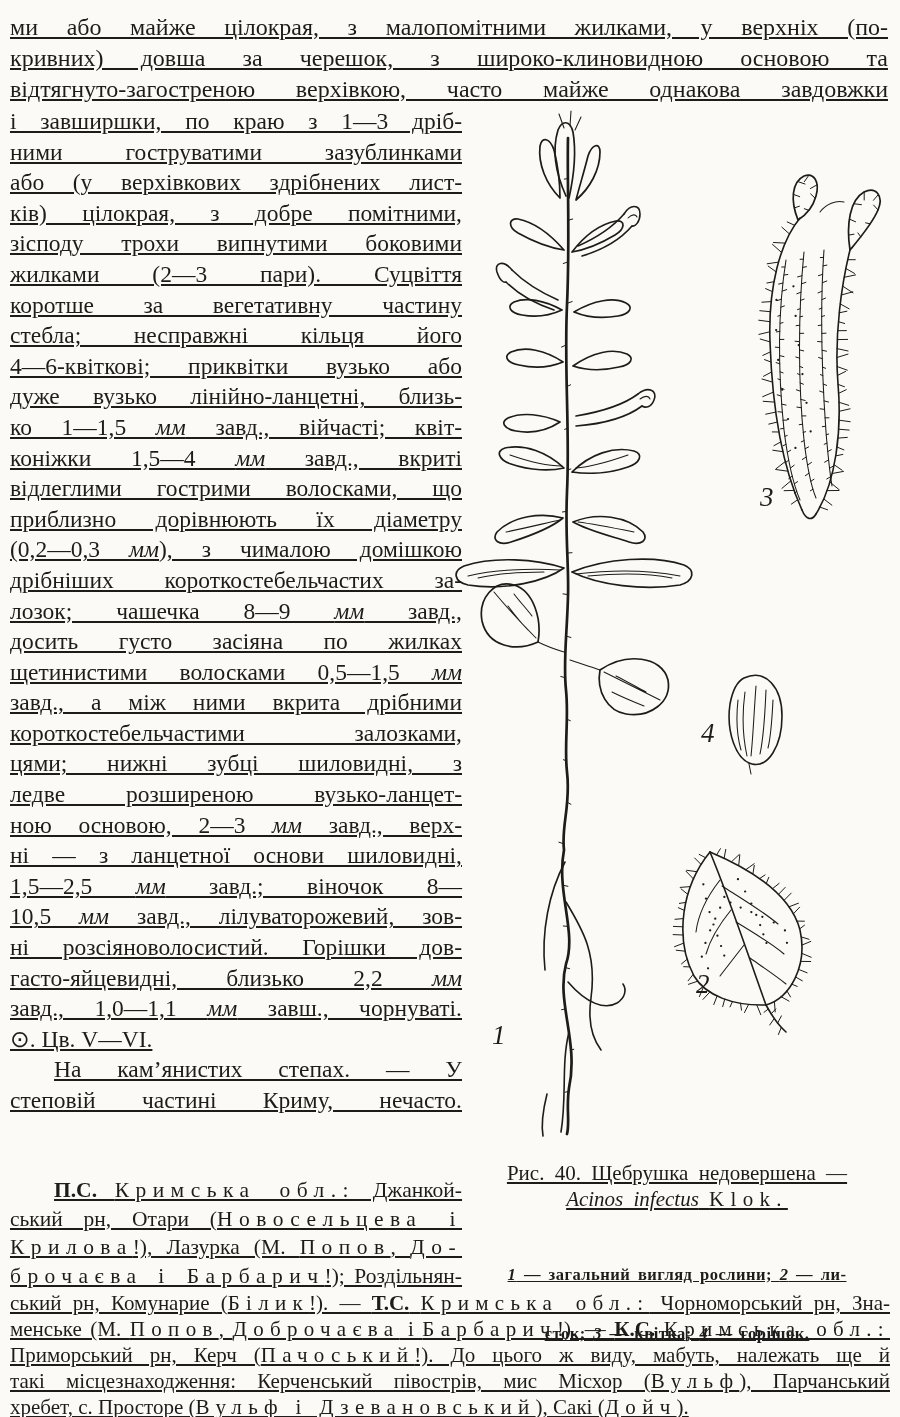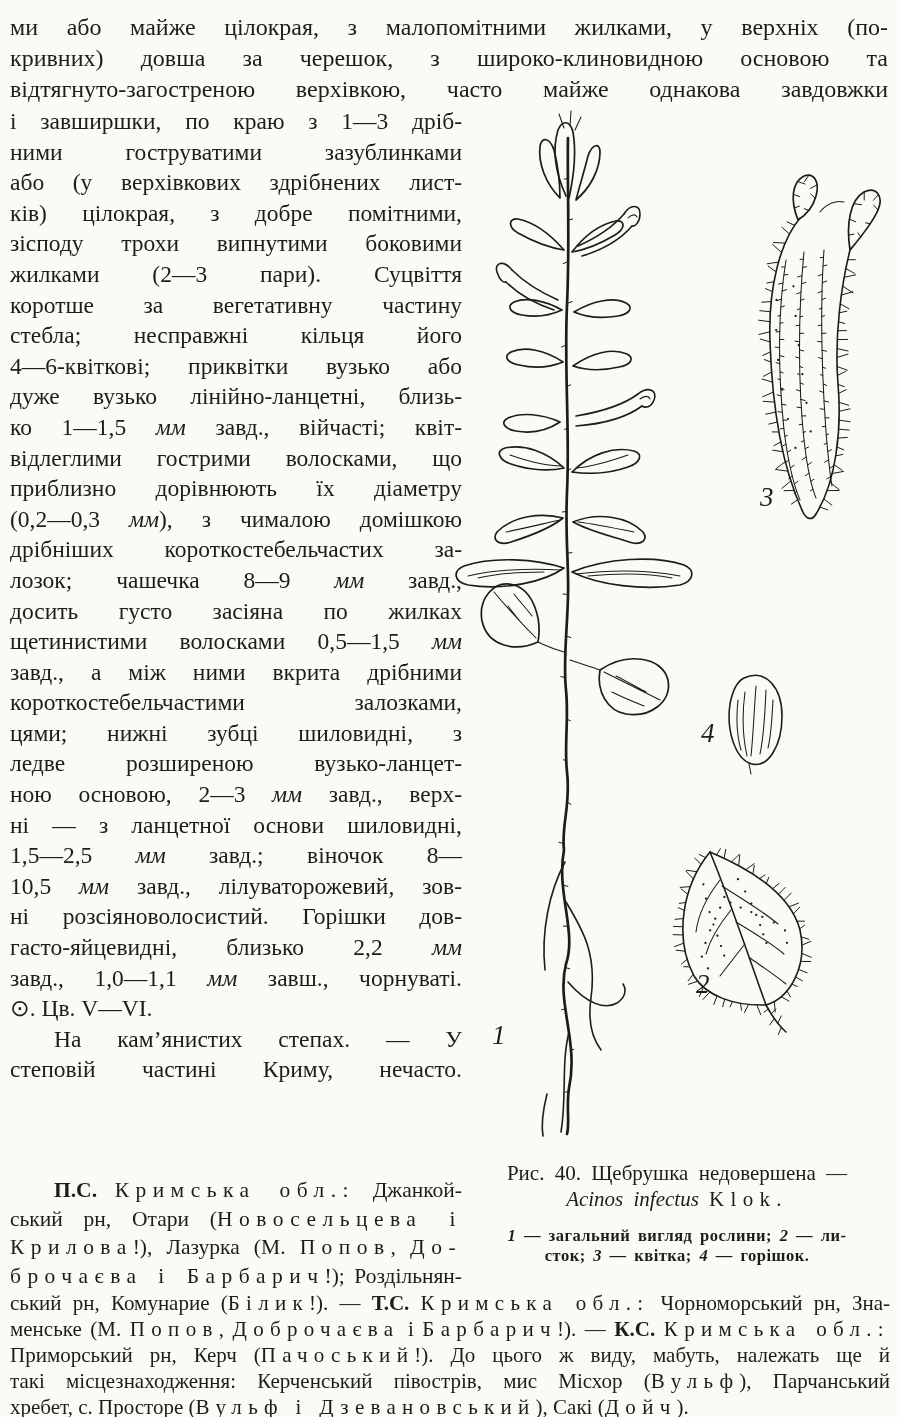--- a/index.html
+++ b/index.html
@@ -1,32 +1,32 @@
 <!DOCTYPE html>
 <html><head>
 <meta charset="utf-8">
 <style>
   html,body{margin:0;padding:0;background:#8a8a8a;}
   .page{position:relative;width:900px;height:1417px;background:#fbfaf6;color:#1d1c1a;
         font-family:"Liberation Serif",serif;overflow:hidden;}
   .block{position:absolute;}
-  .line{text-align:justify;text-align-last:justify;white-space:normal;}
+  .line{text-align:justify;text-align-last:justify;white-space:normal;text-decoration:underline;}
   .line.short{text-align-last:left;}
   .line.indent{text-indent:44px;}
   .it{font-style:italic;}
   .bd{font-weight:bold;}
   .spc{letter-spacing:.3em;}
   .intro{left:10px;top:12px;width:878px;font-size:24px;line-height:31px;}
   .leftcol{left:10px;top:106px;width:452px;font-size:23.5px;line-height:30.6px;}
   .locleft{left:10px;top:1176px;width:452px;font-size:21.5px;line-height:28.6px;}
   .locfull{left:10px;top:1290px;width:880px;font-size:21px;line-height:26px;}
   .figcap{left:462px;top:1160px;width:430px;font-size:21px;line-height:26px;}
   .figcap .line{text-align:right;text-align-last:center;word-spacing:5px;}
   .figleg{left:474px;top:1226px;width:406px;font-size:16.5px;line-height:20px;font-weight:bold;letter-spacing:.03em;}
-  .figleg .line{text-align:left;text-align-last:center;word-spacing:3px;}
+  .figleg .line{text-align:left;text-align-last:center;word-spacing:3px;margin-top:39px;}
   .fig{left:448px;top:100px;width:450px;height:1060px;}
   svg path{fill:none;stroke:#1d1c1a;stroke-width:1.7;stroke-linecap:round;stroke-linejoin:round;}
   svg path.thick{stroke-width:2.7;}
   svg path.mid{stroke-width:1.6;}
   svg path.thin{stroke-width:1.05;}
   svg path.hair{stroke-width:1.0;}
   svg path.dotted{stroke-width:2.2;stroke-linecap:round;}
   svg path.guide{stroke:none;}
   svg text.figlabel{font-family:"Liberation Serif",serif;font-style:italic;font-size:27px;fill:#1d1c1a;}
 </style>
@@ -48,20 +48,21 @@
       <div class="line"><span>ними гоструватими зазублинками</span></div>
       <div class="line"><span>або (у верхівкових здрібнених лист-</span></div>
       <div class="line"><span>ків) цілокрая, з добре помітними,</span></div>
       <div class="line"><span>зісподу трохи випнутими боковими</span></div>
       <div class="line"><span>жилками (2—3 пари). Суцвіття</span></div>
       <div class="line"><span>коротше за вегетативну частину</span></div>
       <div class="line"><span>стебла; несправжні кільця його</span></div>
       <div class="line"><span>4—6-квіткові; приквітки вузько або</span></div>
       <div class="line"><span>дуже вузько лінійно-ланцетні, близь-</span></div>
       <div class="line"><span>ко 1—1,5 </span><span class="it">мм</span><span> завд., війчасті; квіт-</span></div>
+      <div class="line"><span>коніжки 1,5—4 </span><span class="it">мм</span><span> завд., вкриті</span></div>
       <div class="line"><span>відлеглими гострими волосками, що</span></div>
       <div class="line"><span>приблизно дорівнюють їх діаметру</span></div>
       <div class="line"><span>(0,2—0,3 </span><span class="it">мм</span><span>), з чималою домішкою</span></div>
       <div class="line"><span>дрібніших короткостебельчастих за-</span></div>
       <div class="line"><span>лозок; чашечка 8—9 </span><span class="it">мм</span><span> завд.,</span></div>
       <div class="line"><span>досить густо засіяна по жилках</span></div>
       <div class="line"><span>щетинистими волосками 0,5—1,5 </span><span class="it">мм</span></div>
       <div class="line"><span>завд., а між ними вкрита дрібними</span></div>
       <div class="line"><span>короткостебельчастими залозками,</span></div>
       <div class="line"><span>цями; нижні зубці шиловидні, з</span></div>

